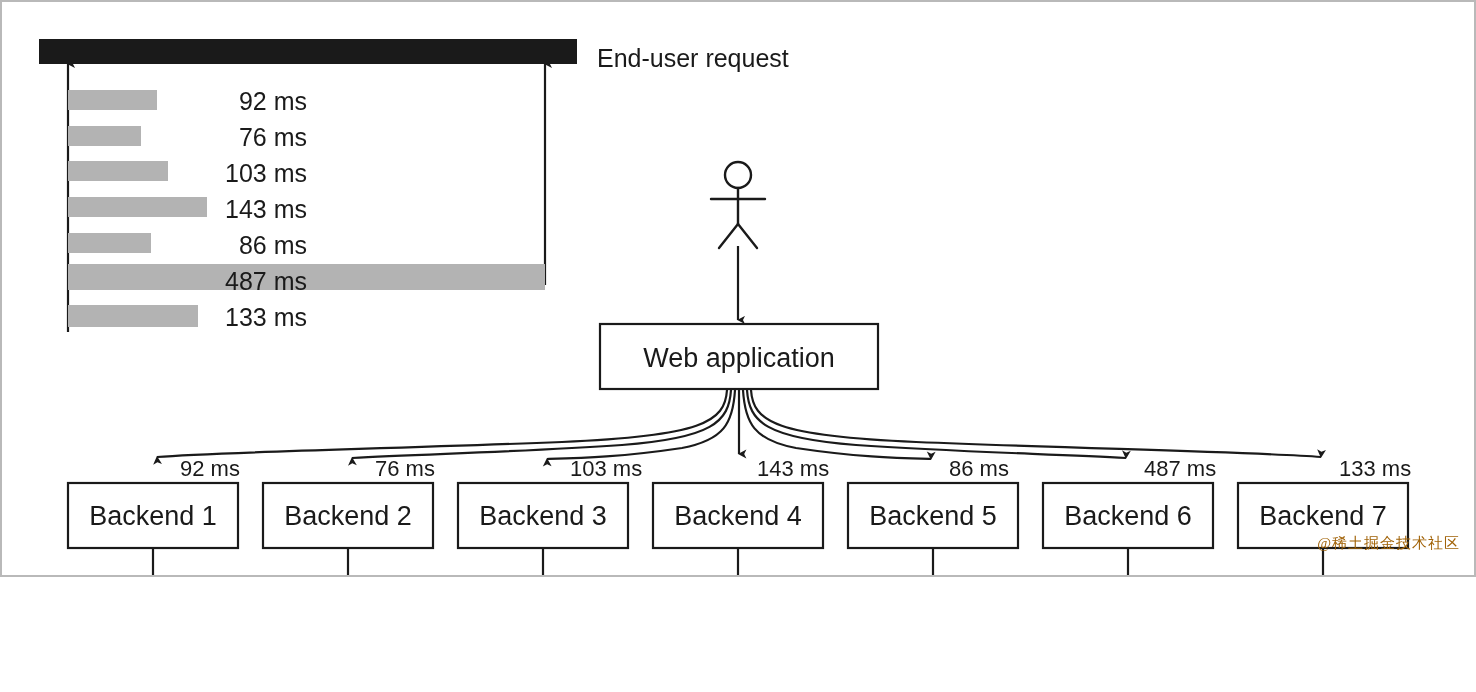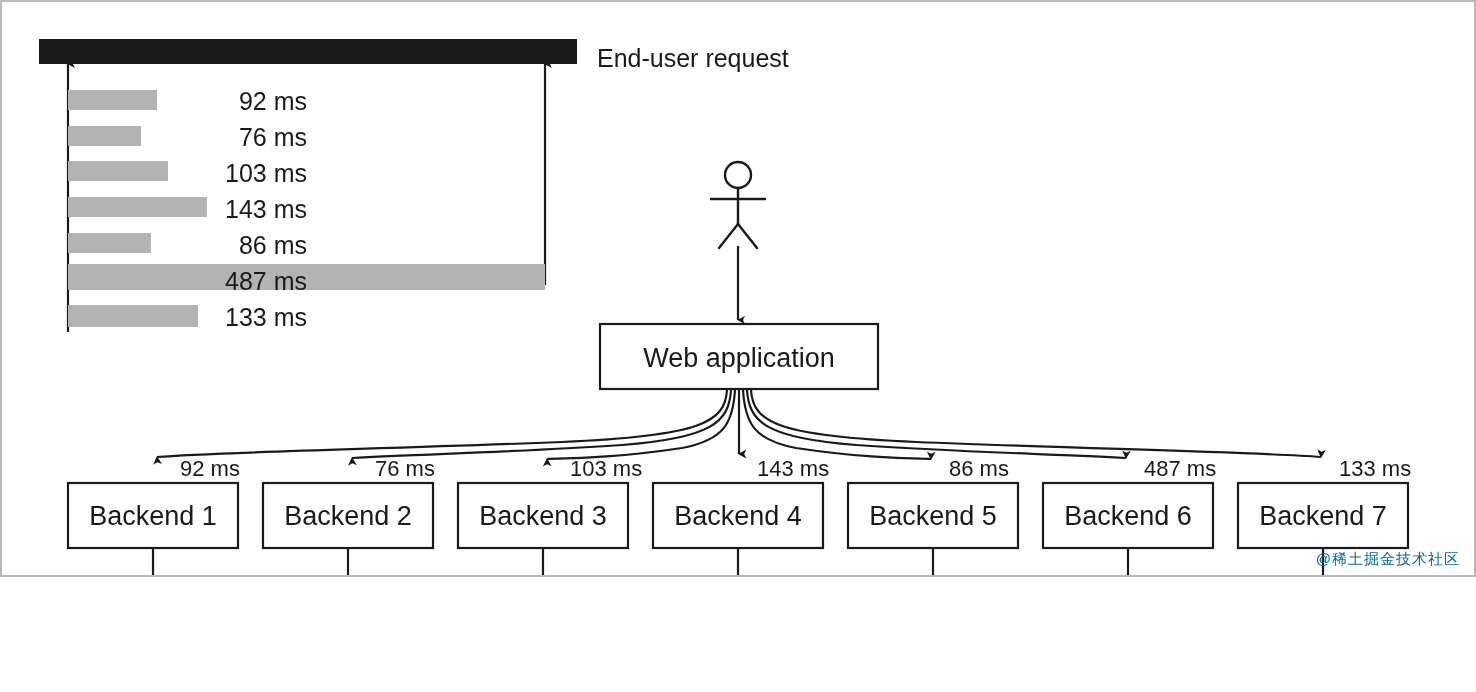--- a/index.html
+++ b/index.html
@@ -39,24 +39,24 @@
   }
   .lbl-box {
     font-size: 27px;
   }
   .lbl-endreq {
     font-size: 25px;
   }
   .watermark {
     position: absolute;
     right: 14px;
-    bottom: 6px;
-    font-family: Liberation Sans, sans-serif;
+    bottom: 22px;
+    font-family: Liberation Serif, serif;
     font-size: 15px;
-    color: #0369a1;
+    color: #a16207;
     letter-spacing: 1px;
     white-space: nowrap;
     user-select: none;
   }
 </style>
 </head>
 <body>
 
 <div id="canvas">
 

